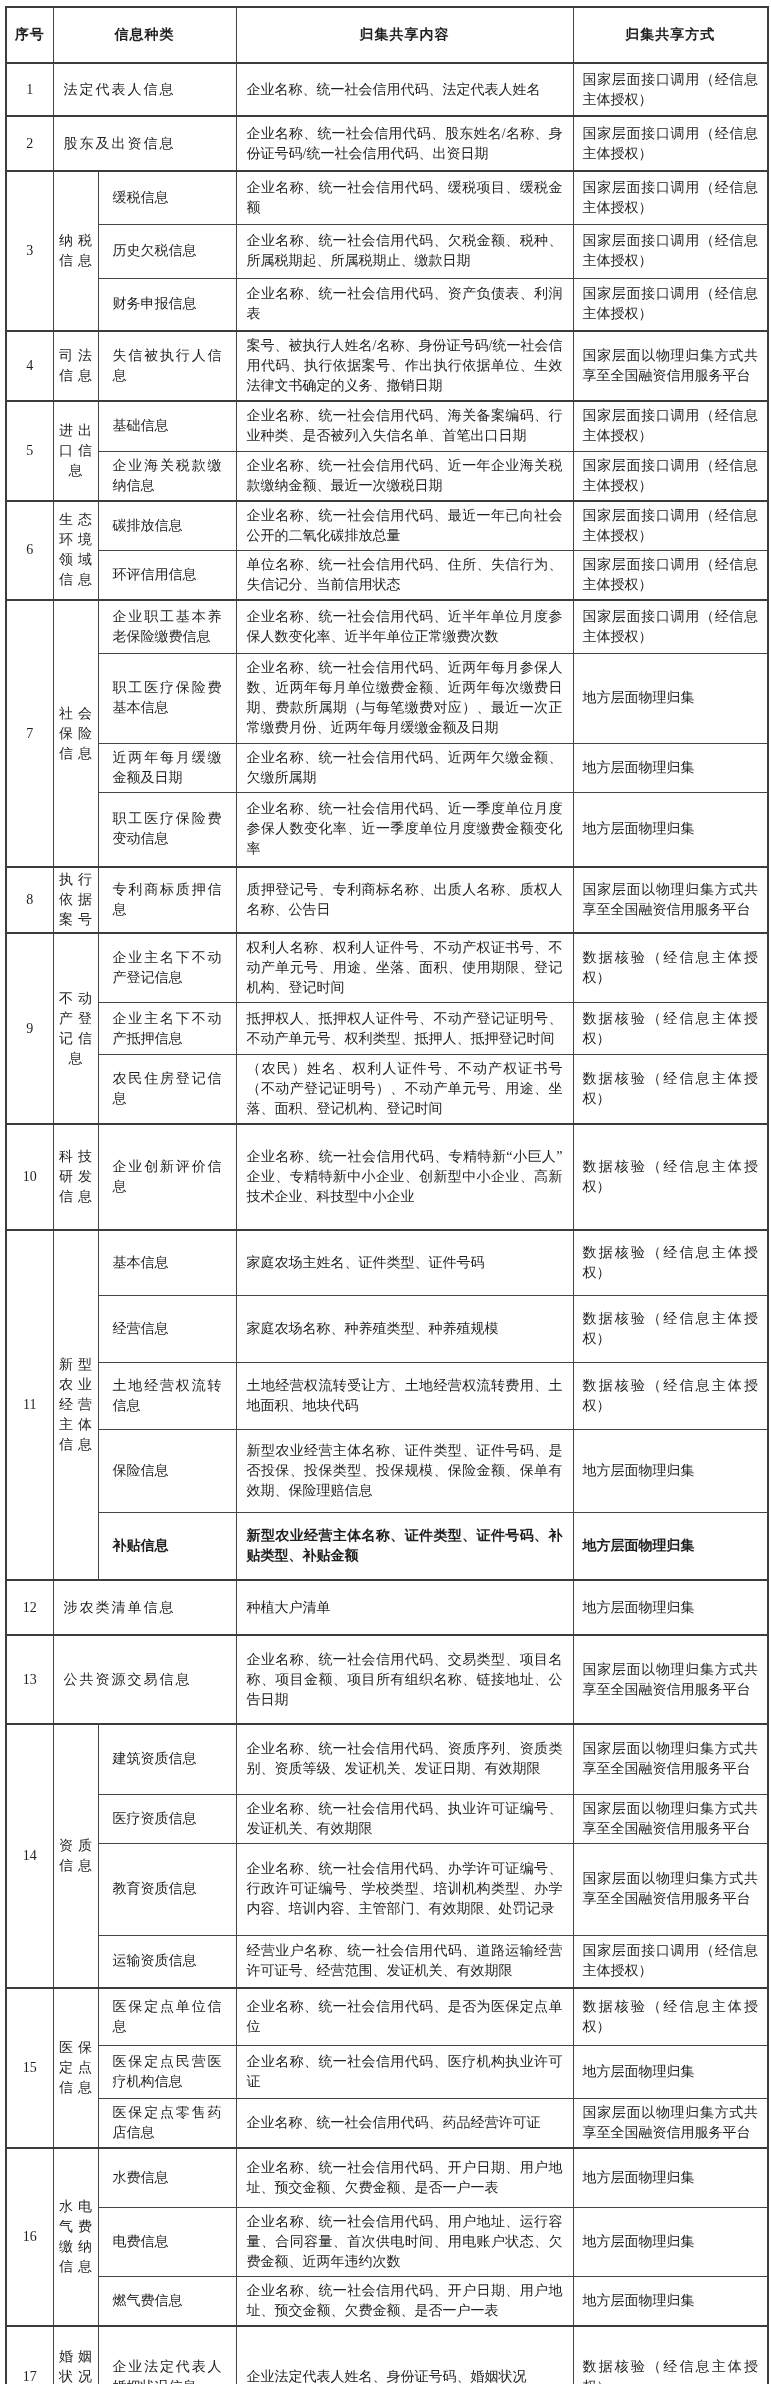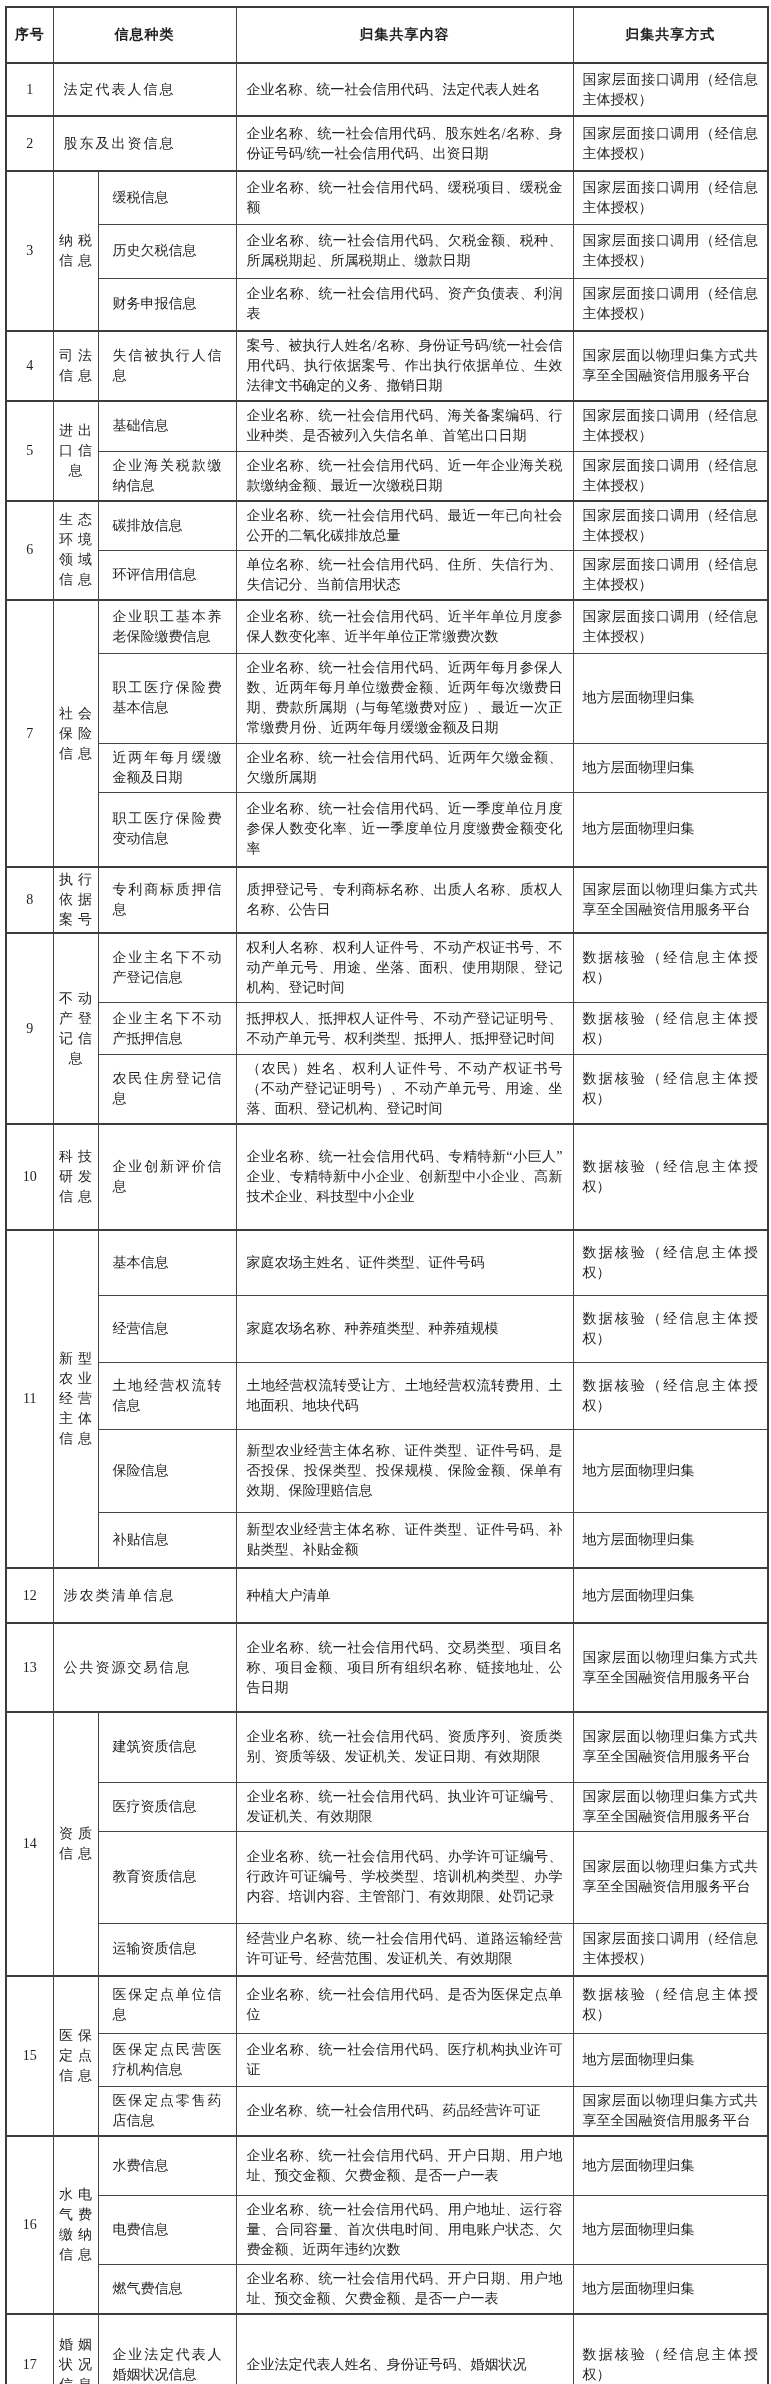--- a/index.html
+++ b/index.html
@@ -217,21 +217,21 @@
         <tr style="height: 67px;">
           <td class="cell-type">土地经营权流转信息</td>
           <td class="cell-content">土地经营权流转受让方、土地经营权流转费用、土地面积、地块代码</td>
           <td class="cell-method">数据核验（经信息主体授权）</td>
         </tr>
         <tr style="height: 83px;">
           <td class="cell-type">保险信息</td>
           <td class="cell-content">新型农业经营主体名称、证件类型、证件号码、是否投保、投保类型、投保规模、保险金额、保单有效期、保险理赔信息</td>
           <td class="cell-method">地方层面物理归集</td>
         </tr>
-        <tr style="height: 56px;">
+        <tr style="height: 68px; font-weight: bold;">
           <td class="cell-type">补贴信息</td>
           <td class="cell-content">新型农业经营主体名称、证件类型、证件号码、补贴类型、补贴金额</td>
           <td class="cell-method">地方层面物理归集</td>
         </tr>
         <tr class="group-start" style="height: 55px;">
           <td class="cell-no" rowspan="1">12</td>
           <td class="cell-cat cat-wide" rowspan="1" colspan="2">涉农类清单信息</td>
           <td class="cell-content">种植大户清单</td>
           <td class="cell-method">地方层面物理归集</td>
         </tr>

